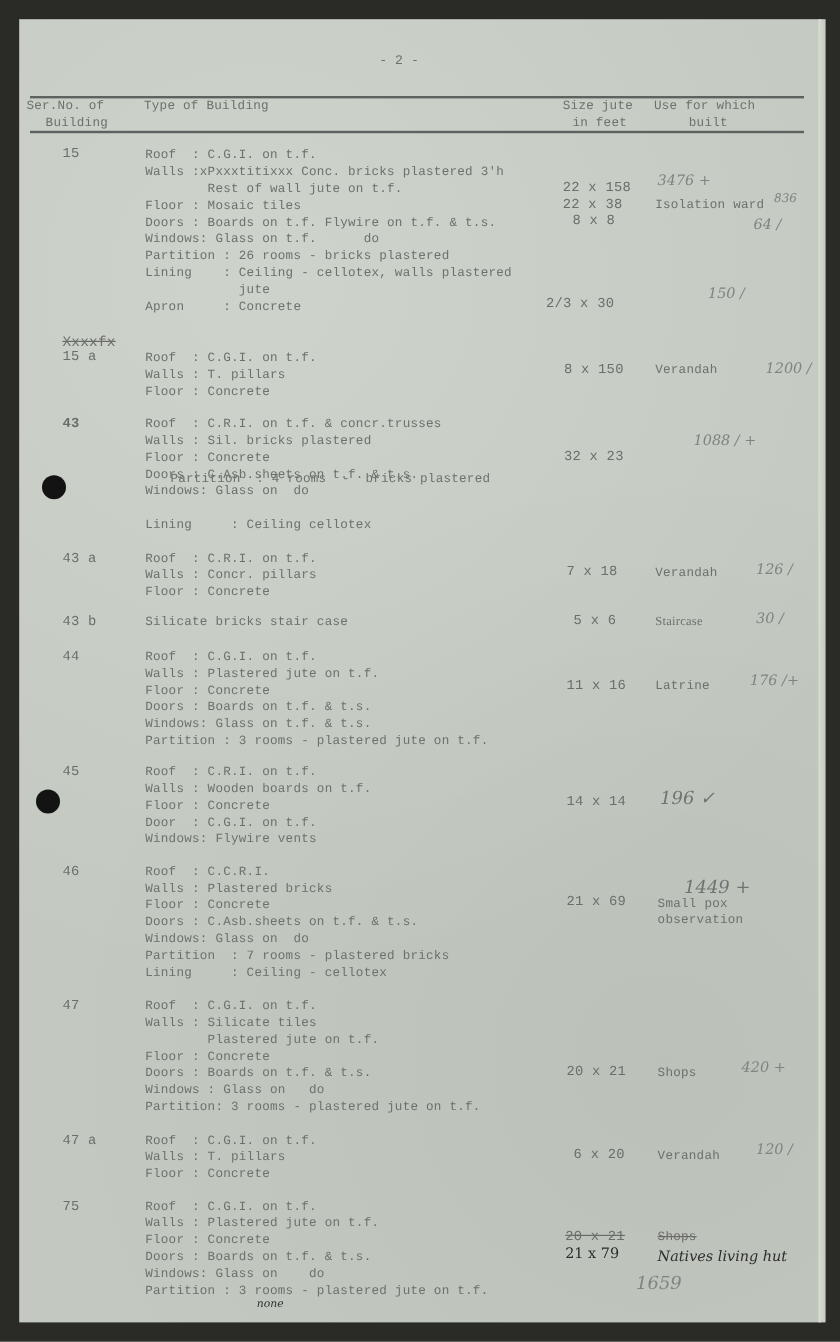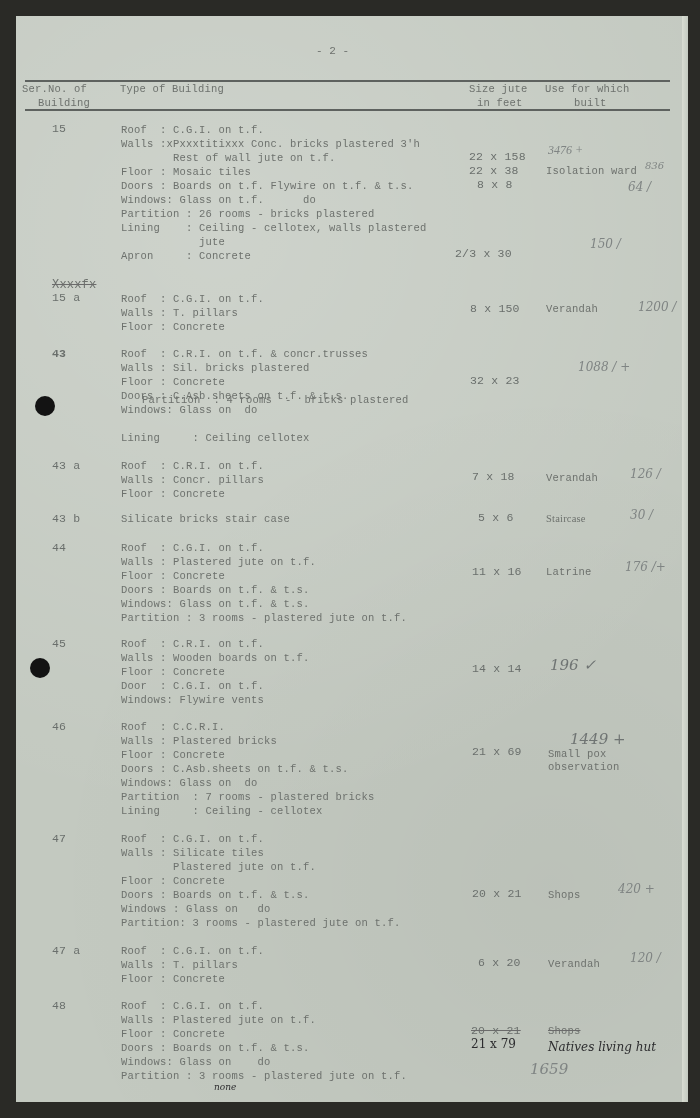--- a/index.html
+++ b/index.html
@@ -57,21 +57,21 @@
   <div class="t" style="left:121px;top:193px;">Windows: Glass on t.f.      do</div>
   <div class="t" style="left:121px;top:207px;">Partition : 26 rooms - bricks plastered</div>
   <div class="t" style="left:121px;top:221px;text-align:right;">Lining    : Ceiling - cellotex, walls plastered</div>
   <div class="t" style="left:121px;top:235px;">            jute</div>
   <div class="t" style="left:121px;top:249px;">Apron     : Concrete</div>
   <div class="t num" style="left:469px;top:150px;">22 x 158</div>
   <div class="t num" style="left:469px;top:164px;">22 x 38</div>
   <div class="t num" style="left:477px;top:178px;">8 x 8</div>
   <div class="t num" style="left:455px;top:247px;">2/3 x 30</div>
   <div class="t" style="left:546px;top:164px;">Isolation ward</div>
-  <div class="hw" style="left:548px;top:143px;font-family:Liberation Serif, serif;">3476 +</div>
+  <div class="hw" style="left:548px;top:143px;">3476 +</div>
   <div class="hw" style="left:645px;top:160px;font-size:10px;">836</div>
   <div class="hw" style="left:628px;top:180px;">64 /</div>
   <div class="hw" style="left:590px;top:237px;">150 /</div>
 </div>
 
 <div>
   <div class="t strike" style="left:52px;top:278px;font-size:12px;">Xxxxfx</div>
   <div class="t num dark" style="left:52px;top:291px;">15 a</div>
   <div class="t" style="left:121px;top:292px;">Roof  : C.G.I. on t.f.</div>
   <div class="t" style="left:121px;top:306px;">Walls : T. pillars</div>
@@ -169,21 +169,21 @@
   <div class="t num dark" style="left:52px;top:944px;">47 a</div>
   <div class="t" style="left:121px;top:944px;">Roof  : C.G.I. on t.f.</div>
   <div class="t" style="left:121px;top:958px;">Walls : T. pillars</div>
   <div class="t" style="left:121px;top:972px;">Floor : Concrete</div>
   <div class="t num" style="left:478px;top:956px;">6 x 20</div>
   <div class="t" style="left:548px;top:957px;">Verandah</div>
   <div class="hw" style="left:630px;top:951px;">120 /</div>
 </div>
 
 <div>
-  <div class="t num" style="left:52px;top:999px;">48</div>
+  <div class="t num" style="left:52px;top:999px;">75</div>
   <div class="t" style="left:121px;top:999px;">Roof  : C.G.I. on t.f.</div>
   <div class="t" style="left:121px;top:1013px;">Walls : Plastered jute on t.f.</div>
   <div class="t" style="left:121px;top:1027px;">Floor : Concrete</div>
   <div class="t" style="left:121px;top:1041px;">Doors : Boards on t.f. &amp; t.s.</div>
   <div class="t" style="left:121px;top:1055px;">Windows: Glass on    do</div>
   <div class="t" style="left:121px;top:1069px;">Partition : 3 rooms - plastered jute on t.f.</div>
   <div class="hw ink" style="left:214px;top:1082px;font-size:9px;">none</div>
   <div class="t num strike" style="left:471px;top:1024px;">20 x 21</div>
   <div class="t strike" style="left:548px;top:1024px;">Shops</div>
   <div class="hw ink" style="left:471px;top:1037px;font-style:normal;">21 x 79</div>

